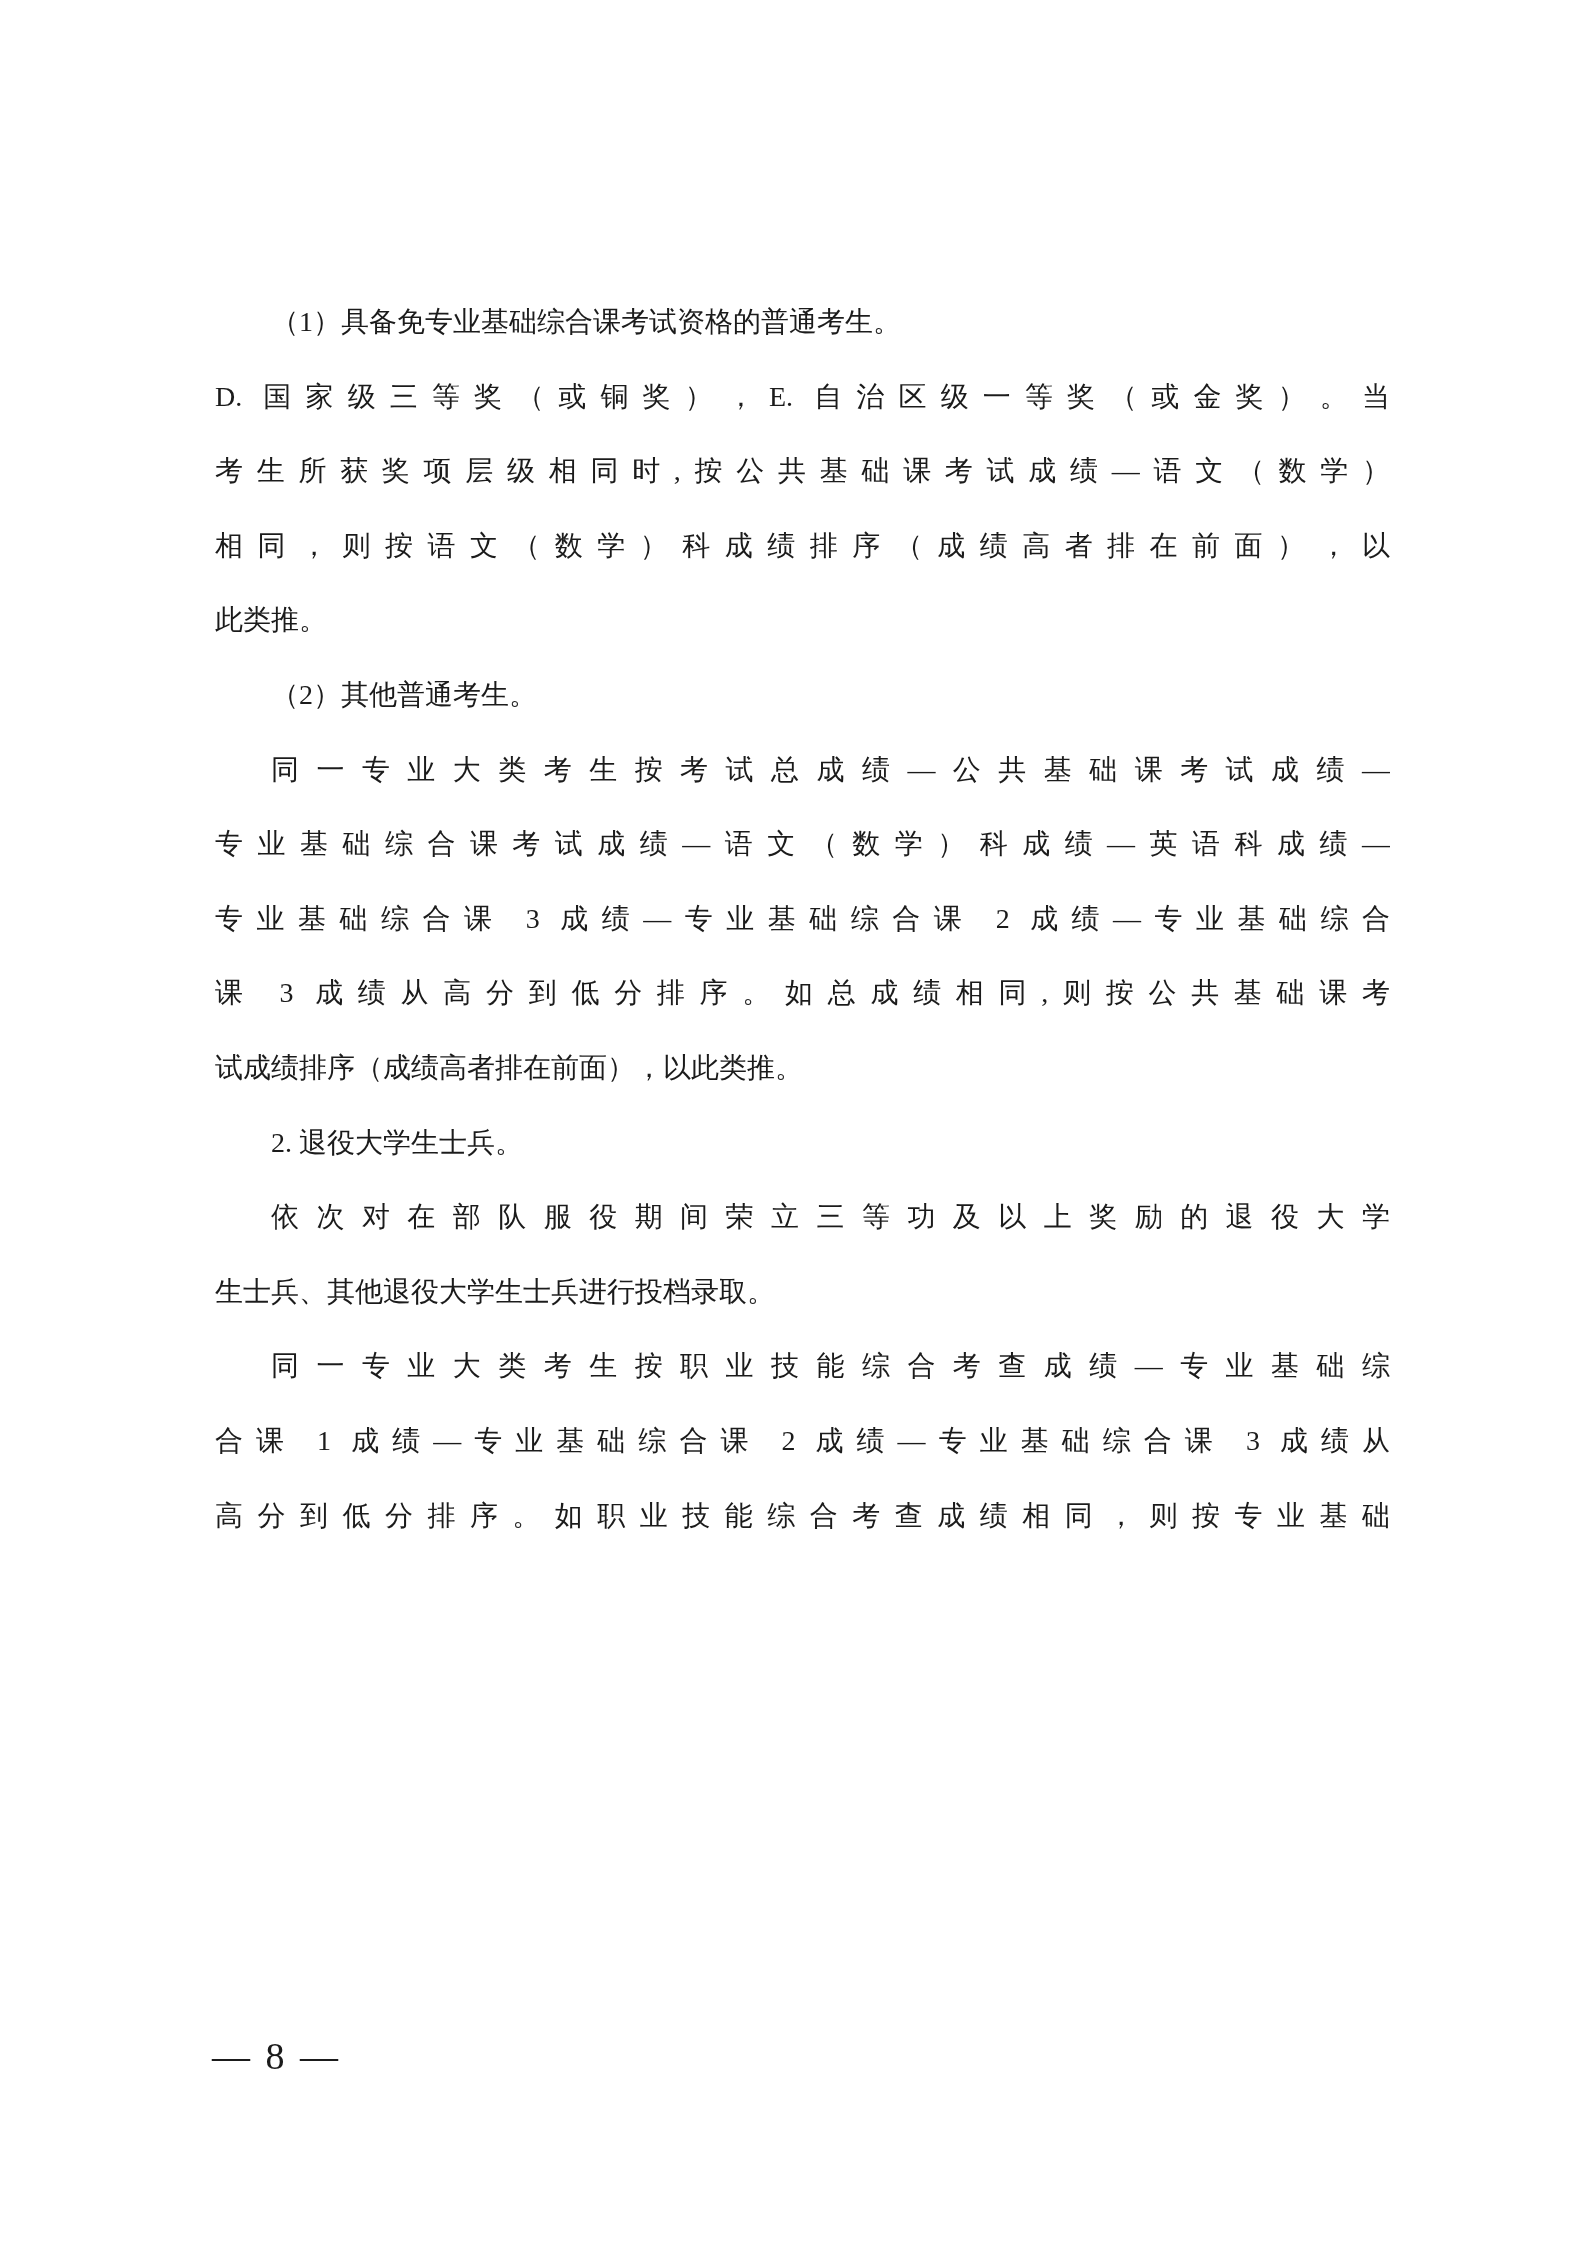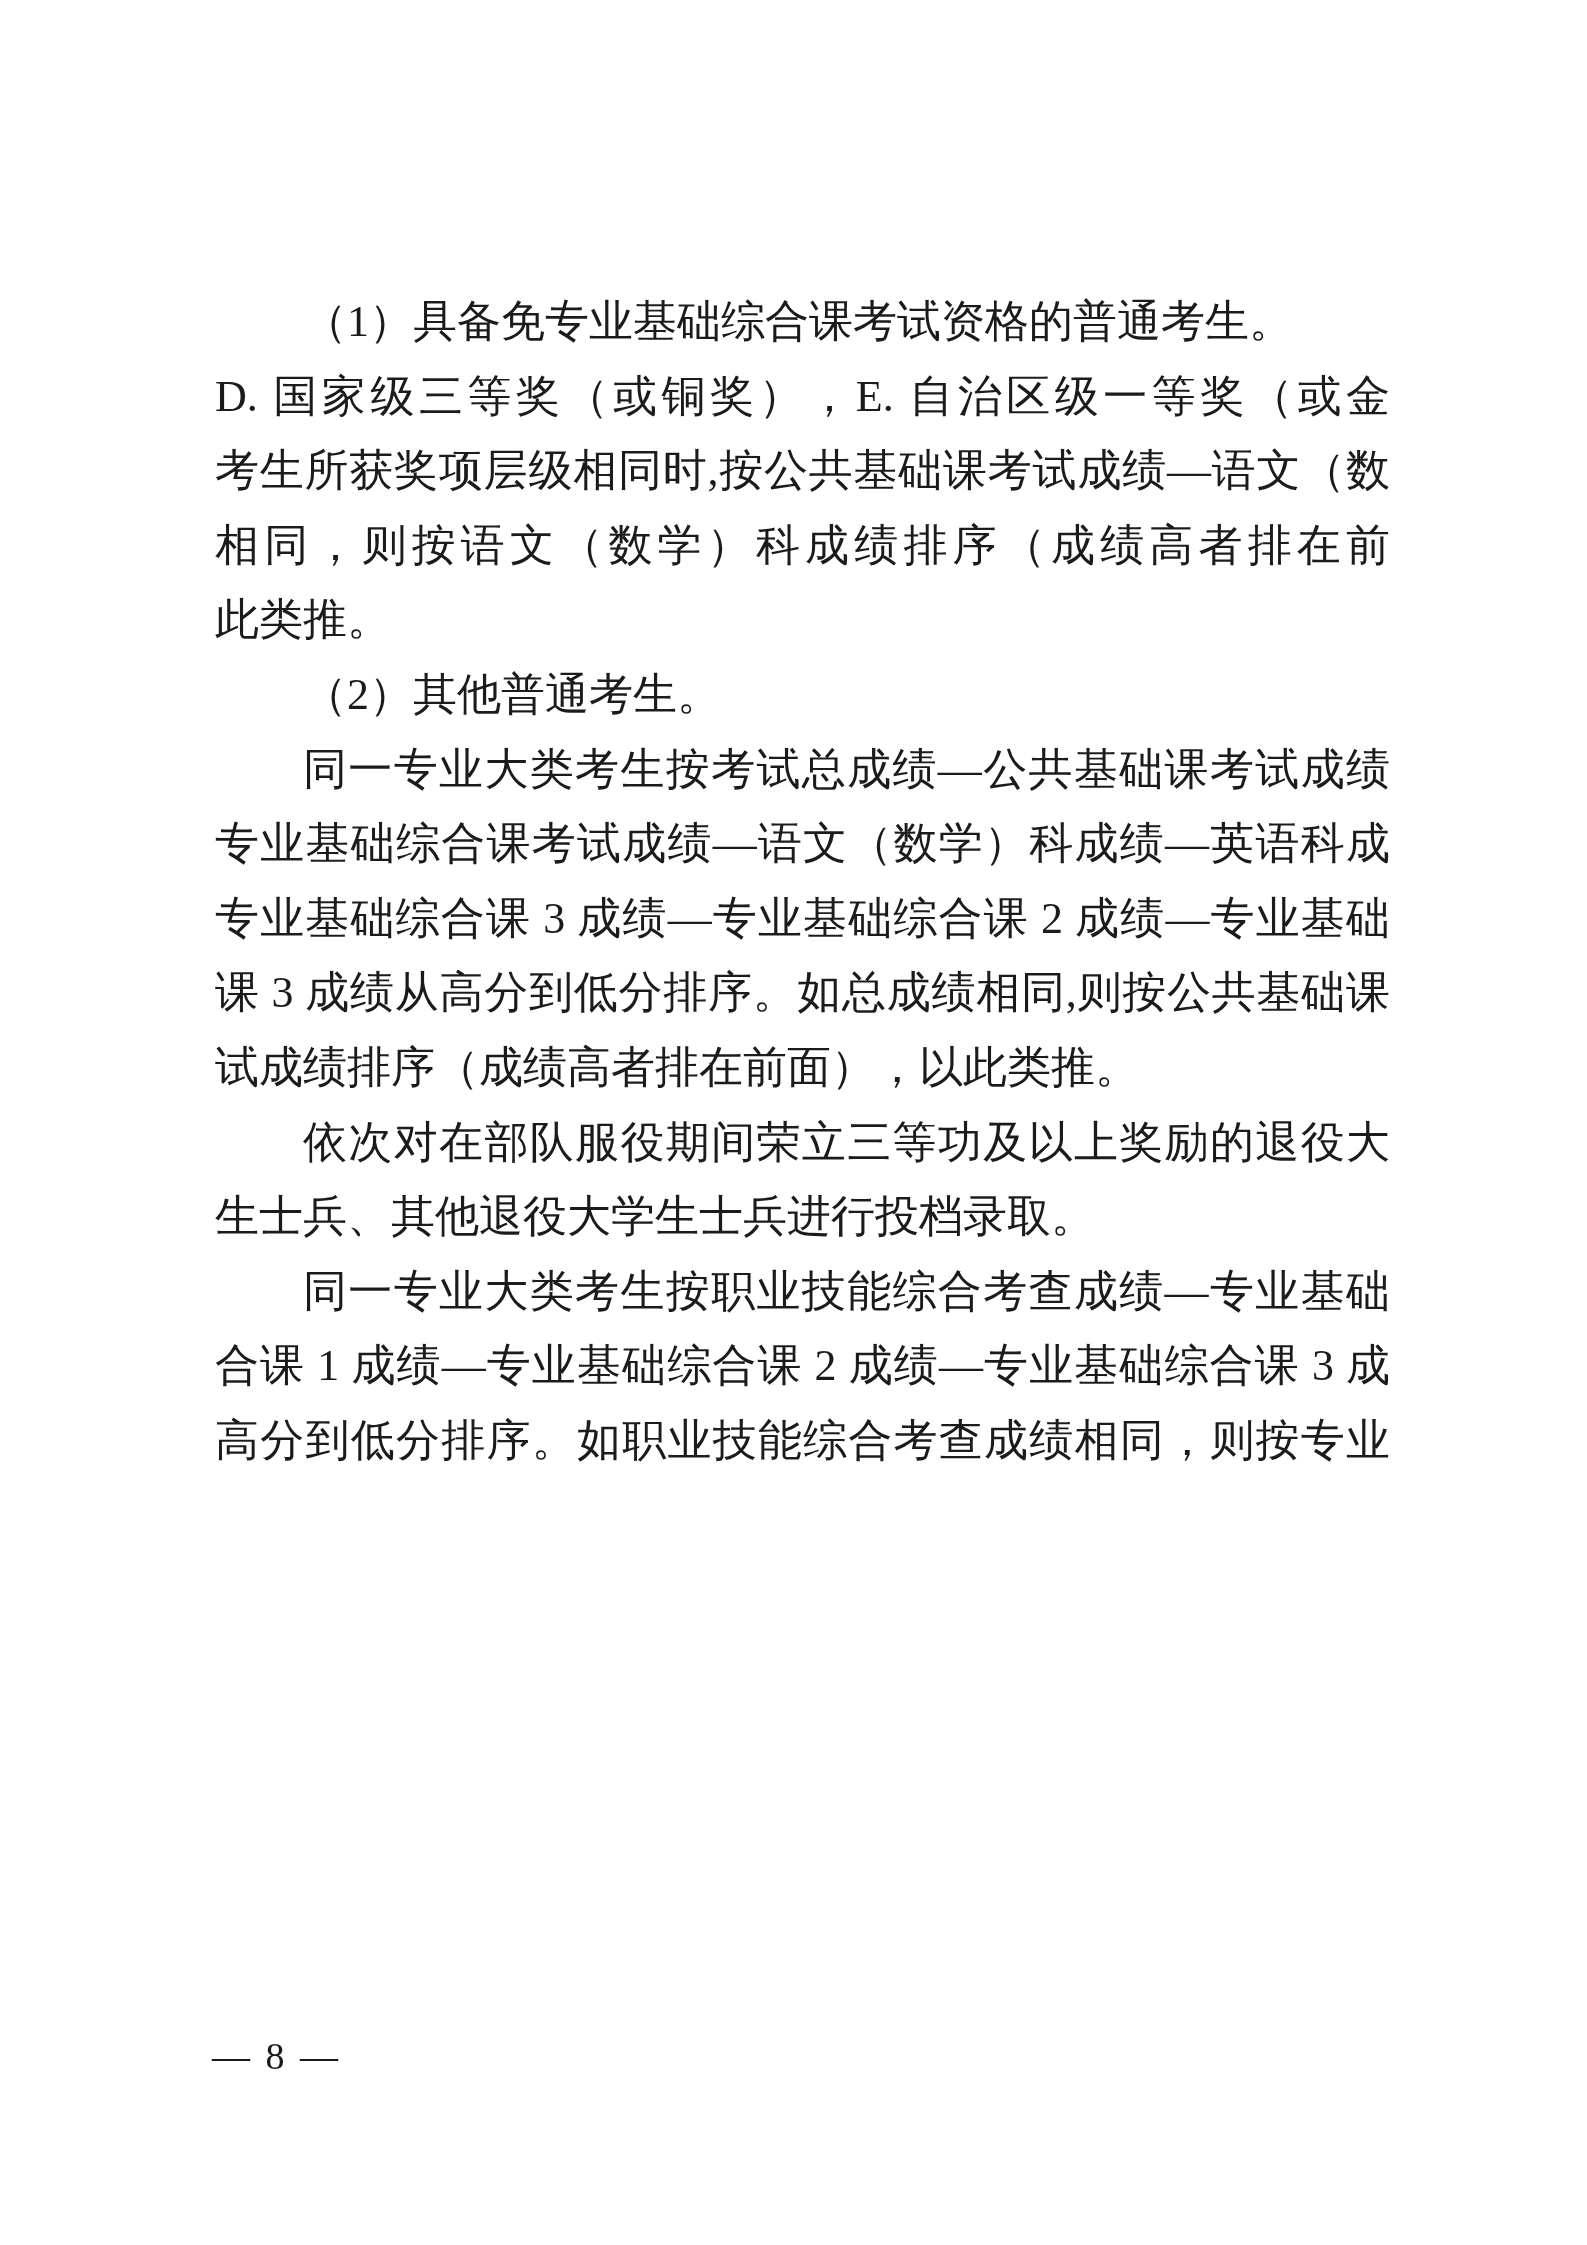--- a/index.html
+++ b/index.html
@@ -14,21 +14,21 @@
     background: #ffffff;
     overflow: hidden;
     font-family: "Liberation Serif", "DejaVu Serif", serif;
     color: #1b1b1b;
   }
   .body-text {
     position: absolute;
     left: 215px;
     top: 285px;
     width: 1175px;
-    font-size: 44px;
+    font-size: 28px;
     line-height: 74.6px;
   }
   .line {
     height: 74.6px;
     overflow: hidden;
     text-align: justify;
     text-align-last: justify;
   }
   .line.indent {
     text-indent: 2em;
@@ -55,20 +55,21 @@
     <div class="line">D. 国家级三等奖（或铜奖），E. 自治区级一等奖（或金奖）。当</div>
     <div class="line">考生所获奖项层级相同时,按公共基础课考试成绩—语文（数学）</div>
     <div class="line">相同，则按语文（数学）科成绩排序（成绩高者排在前面），以</div>
     <div class="line end">此类推。</div>
     <div class="line indent end">（2）其他普通考生。</div>
     <div class="line indent">同一专业大类考生按考试总成绩—公共基础课考试成绩—</div>
     <div class="line">专业基础综合课考试成绩—语文（数学）科成绩—英语科成绩—</div>
     <div class="line">专业基础综合课 3 成绩—专业基础综合课 2 成绩—专业基础综合</div>
     <div class="line">课 3 成绩从高分到低分排序。如总成绩相同,则按公共基础课考</div>
     <div class="line end">试成绩排序（成绩高者排在前面），以此类推。</div>
+    <div class="line indent end">2. 退役大学生士兵。</div>
     <div class="line indent">依次对在部队服役期间荣立三等功及以上奖励的退役大学</div>
     <div class="line end">生士兵、其他退役大学生士兵进行投档录取。</div>
     <div class="line indent">同一专业大类考生按职业技能综合考查成绩—专业基础综</div>
     <div class="line">合课 1 成绩—专业基础综合课 2 成绩—专业基础综合课 3 成绩从</div>
     <div class="line">高分到低分排序。如职业技能综合考查成绩相同，则按专业基础</div>
   </div>
   <div class="footer">— 8 —</div>
 </div>
 
 </body></html>

